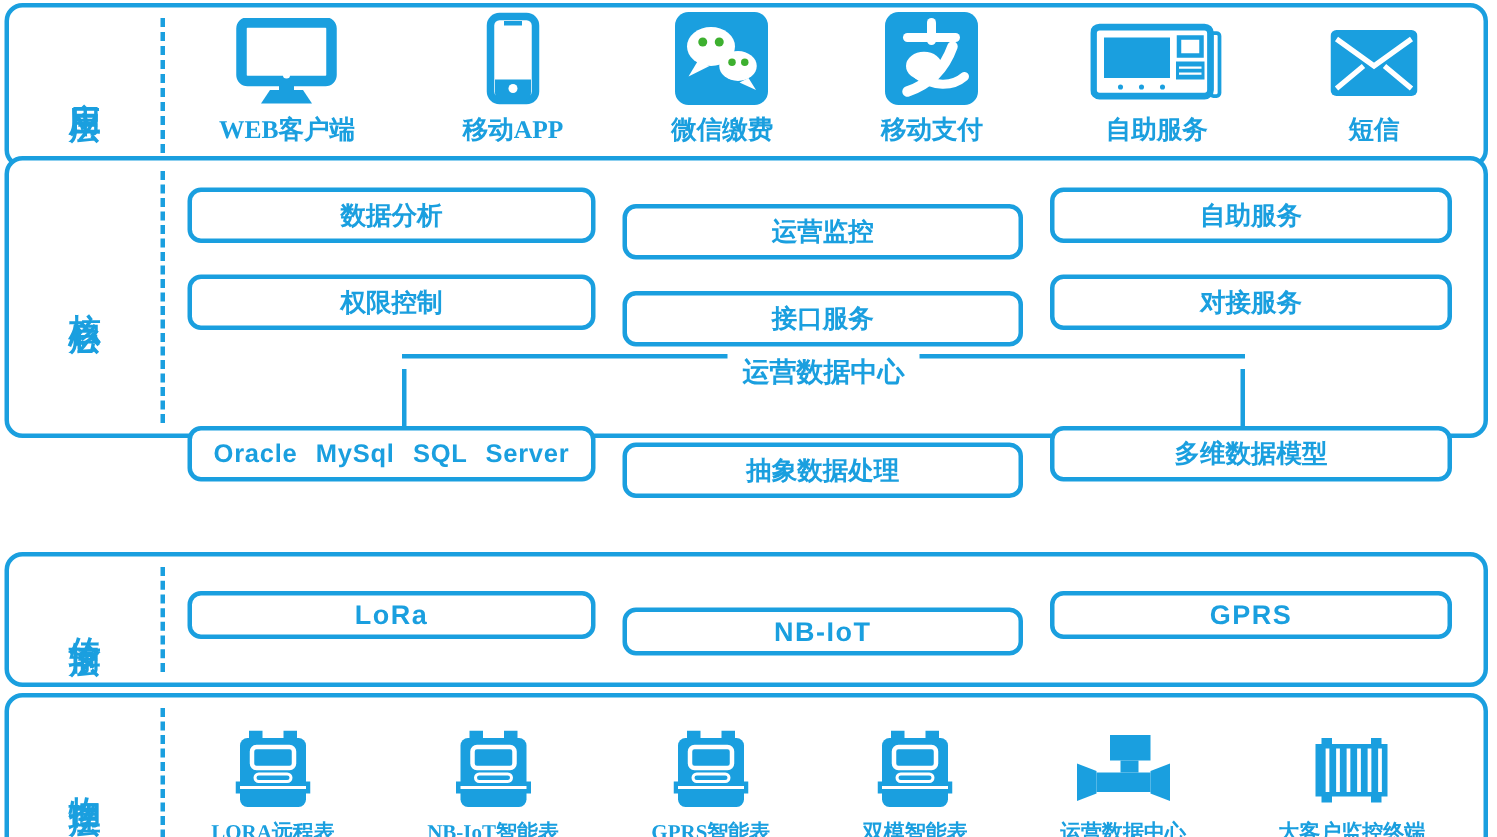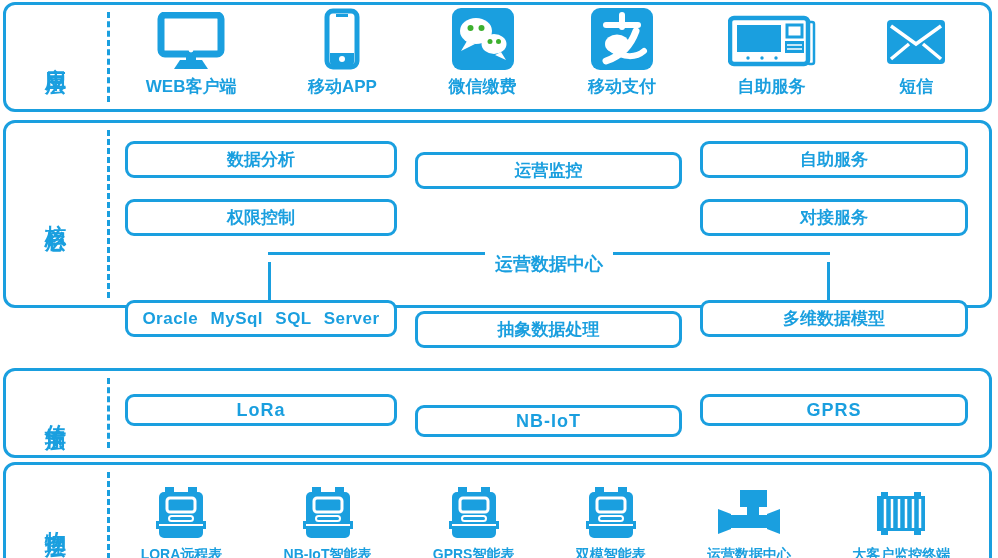--- a/index.html
+++ b/index.html
@@ -3,35 +3,35 @@
 <meta charset="utf-8">
 <style>
   :root{ --c:#1a9fdf; --g:#3db02f; }
   *{margin:0;padding:0;box-sizing:border-box}
   body{background:#fff;font-family:"Liberation Sans",sans-serif;font-weight:bold;}
   #screen{position:relative;width:998px;height:558px;background:#fff;overflow:hidden;}
 
   .section{position:absolute;left:3px;width:989px;border:3px solid var(--c);
            border-radius:12px;background:#fff;}
   #sec-app{top:2px;height:110px;}
-  #sec-core{top:120px;height:188px;padding-left:40px;}
+  #sec-core{top:104px;height:188px;padding-left:40px;}
   #sec-trans{top:368px;height:90px;}
   #sec-phys{top:462px;height:116px;padding-left:24px;}
 
   .label-col{position:absolute;left:0;top:0;bottom:0;width:100px;
              display:flex;align-items:center;justify-content:center;}
   .vtext{writing-mode:vertical-lr;text-orientation:upright;color:var(--c);
          font-size:21px;font-weight:bold;letter-spacing:4px;line-height:1;}
   .dash-sep{position:absolute;left:101px;top:7px;bottom:7px;width:0;
             border-left:3px dashed var(--c);}
 
   .items-row{position:absolute;left:104px;right:8px;top:4px;bottom:2px;
              display:flex;justify-content:space-around;align-items:stretch;}
   .item{display:flex;flex-direction:column;align-items:center;
-        justify-content:flex-end;gap:5px;padding-bottom:9px;}
+        justify-content:flex-end;gap:5px;padding-bottom:9px;font-family:Liberation Serif, serif;}
   .icon-box{flex:1;display:flex;align-items:flex-end;justify-content:center;color:var(--c);}
   .item-label{color:var(--c);font-size:17px;white-space:nowrap;}
   .p-label{font-size:14px;}
 
   .small-box{position:absolute;height:37px;border:3px solid var(--c);border-radius:9px;
              color:var(--c);font-size:17px;display:flex;align-items:center;
              justify-content:center;background:#fff;white-space:nowrap;}
   .trans-box{height:32px;font-size:18px;letter-spacing:1px;}
   .sql-box{letter-spacing:0.5px;word-spacing:7px;font-size:17px;}
 
@@ -148,20 +148,21 @@
     <div class="label-col">
       <span class="vtext">核心层</span>
     </div>
     <div class="dash-sep"></div>
 
     <div class="small-box row1 c1">数据分析</div>
     <div class="small-box row1 c2">运营监控</div>
     <div class="small-box row1 c3">自助服务</div>
 
     <div class="small-box row2 c1">权限控制</div>
+    <div class="small-box row2 c2">接口服务</div>
     <div class="small-box row2 c3">对接服务</div>
 
     <div class="bracket">
       <div class="hline"></div>
       <span class="bracket-label">运营数据中心</span>
       <div class="hline"></div>
     </div>
     <div class="vline vline-l"></div>
     <div class="vline vline-r"></div>
 

